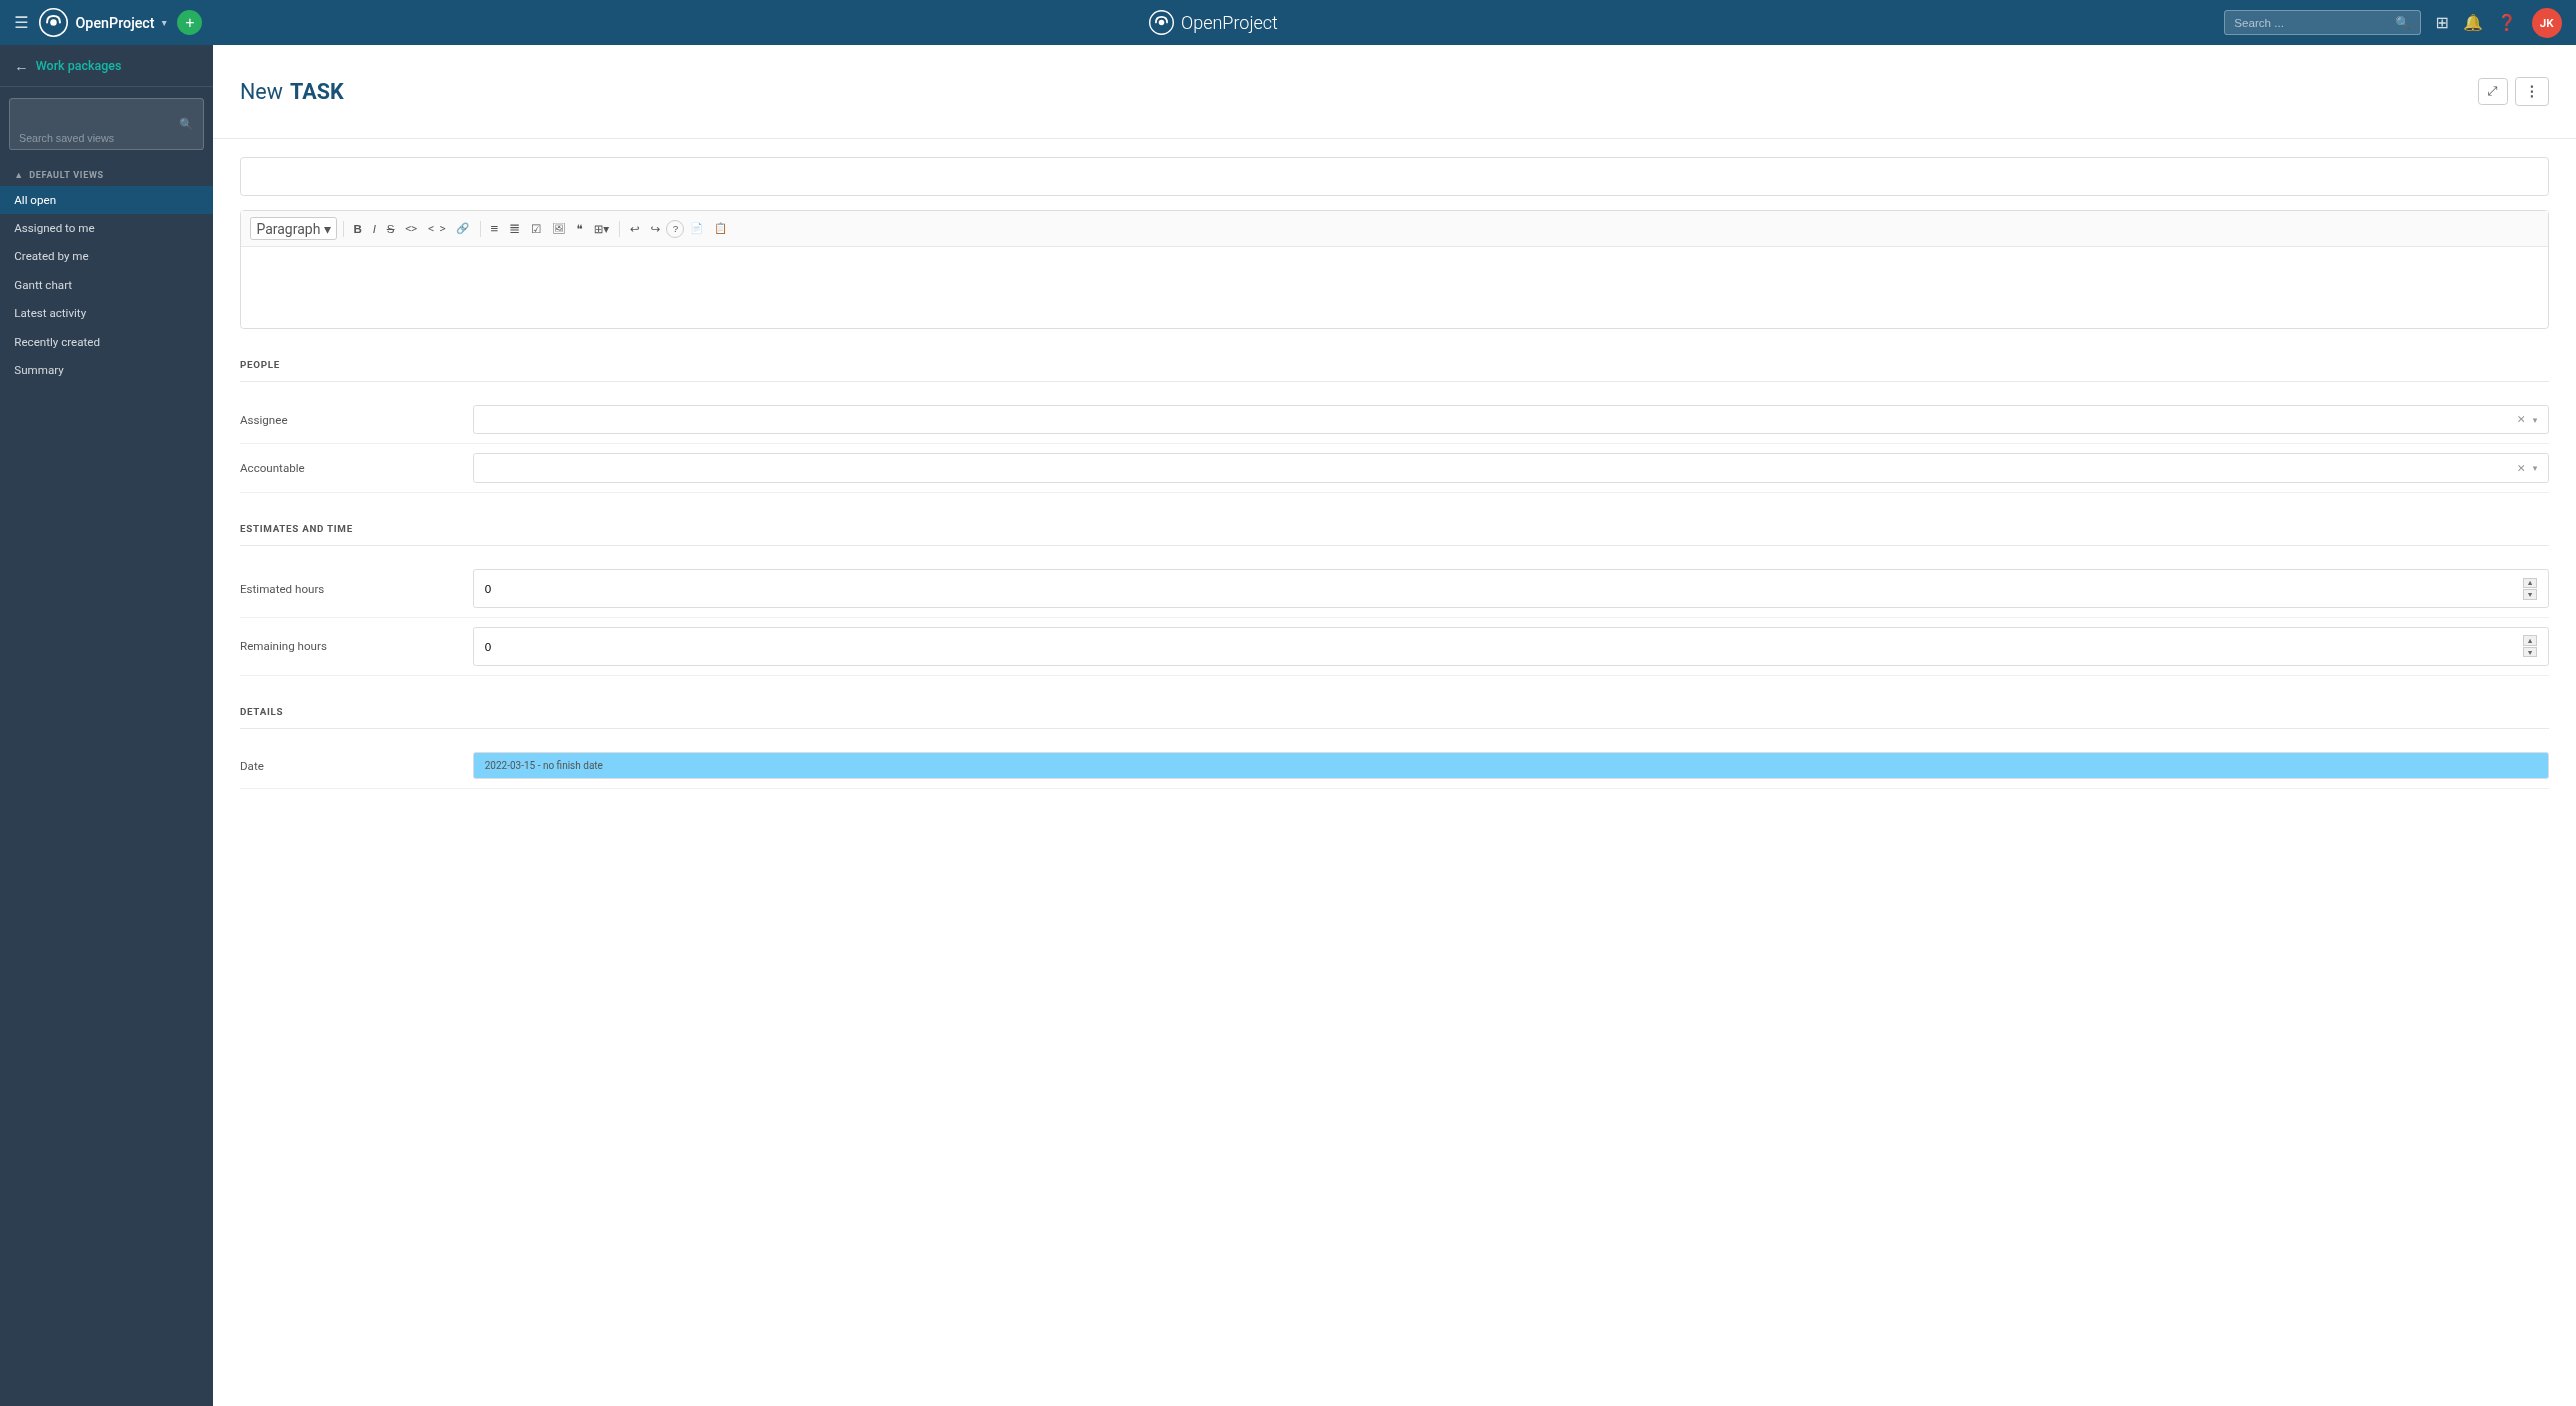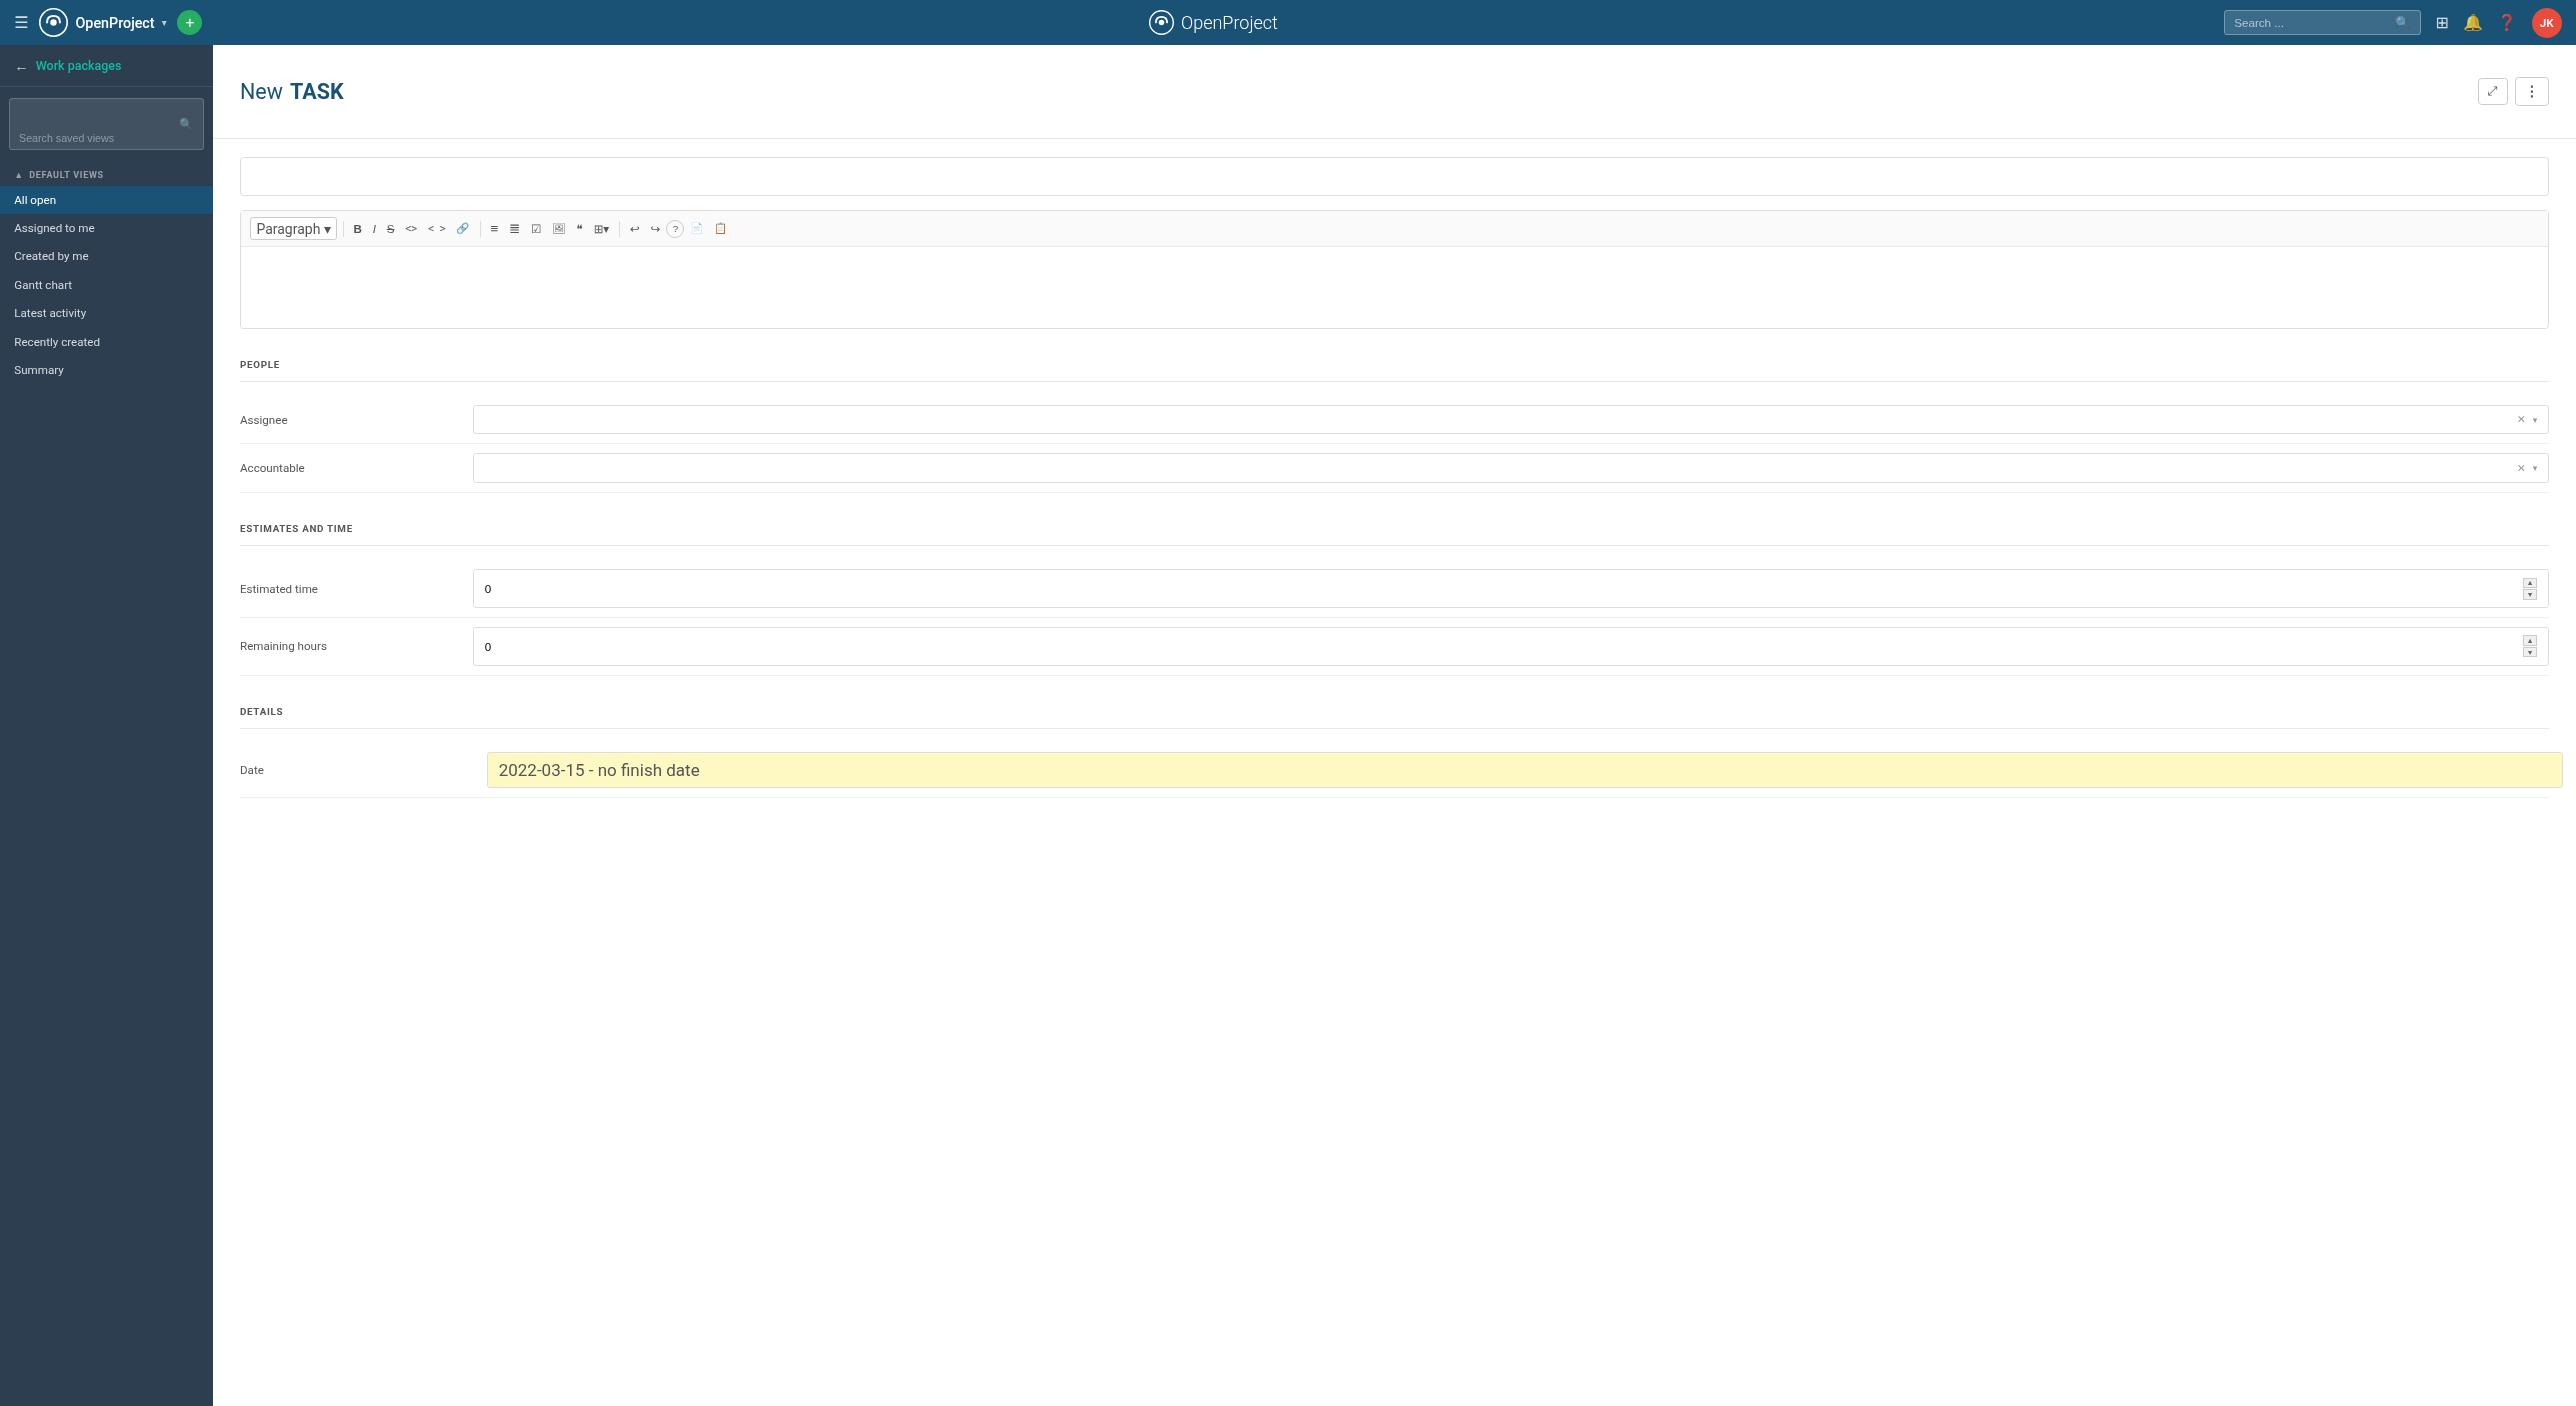--- a/index.html
+++ b/index.html
@@ -102,21 +102,21 @@
     .field-row { display: flex; align-items: center; padding: 9px 0; border-bottom: 0.9px solid #f0f0f0; gap: 18px; }
     .field-label { width: 215px; flex-shrink: 0; font-size: 11.6px; color: #555; font-weight: 400; }
     .field-control { flex: 1; }
     .select-control { width: 100%; border: 0.9px solid #ddd; border-radius: 2.7px; padding: 7.2px 10.7px; font-size: 11.6px; background: white; display: flex; align-items: center; justify-content: space-between; cursor: pointer; color: #333; }
     .select-control .clear-x { color: #999; font-size: 10.7px; margin-right: 3.6px; }
     .select-control .arrow { color: #999; font-size: 9px; }
     .number-input { width: 100%; border: 0.9px solid #ddd; border-radius: 2.7px; padding: 7.2px 10.7px; font-size: 11.6px; background: white; display: flex; align-items: center; justify-content: space-between; }
     .number-input input { border: none; outline: none; font-size: 11.6px; background: transparent; flex: 1; }
     .number-input .spinners { display: flex; flex-direction: column; gap: 0.9px; }
     .spinner-btn { background: #f0f0f0; border: 0.9px solid #ccc; width: 14.3px; height: 10.7px; cursor: pointer; font-size: 7.2px; display: flex; align-items: center; justify-content: center; color: #666; }
-    .date-field { width: 100%; border: 0.9px solid #ddd; border-radius: 2.7px; padding: 7.2px 10.7px; font-size: 17px; color: #555; background: #fef9c3; margin-left: 14px; }
+    .date-field { width: 100%; border: 0.9px solid #ddd; border-radius: 2.7px; padding: 7.2px 10.7px; font-size: 10px; color: #555; background: #7dd3fc; }
 
     
     .op-logo-svg { width: 29px; height: 29px; }
   </style>
 </head>
 <body>
 
 <nav class="navbar">
   <div class="navbar-left">
     <span class="navbar-menu-icon">☰</span>
@@ -284,21 +284,21 @@
             </div>
           </div>
         </div>
       </div>
 
       
       <div class="section">
         <div class="section-title">ESTIMATES AND TIME</div>
 
         <div class="field-row">
-          <div class="field-label">Estimated time</div>
+          <div class="field-label">Estimated hours</div>
           <div class="field-control">
             <div class="number-input">
               <input type="number" value="0" style="border: none; outline: none; font-size: 11.6px; flex: 1 1 0%;">
               <div class="spinners">
                 <button class="spinner-btn">▲</button>
                 <button class="spinner-btn">▼</button>
               </div>
             </div>
           </div>
         </div>

